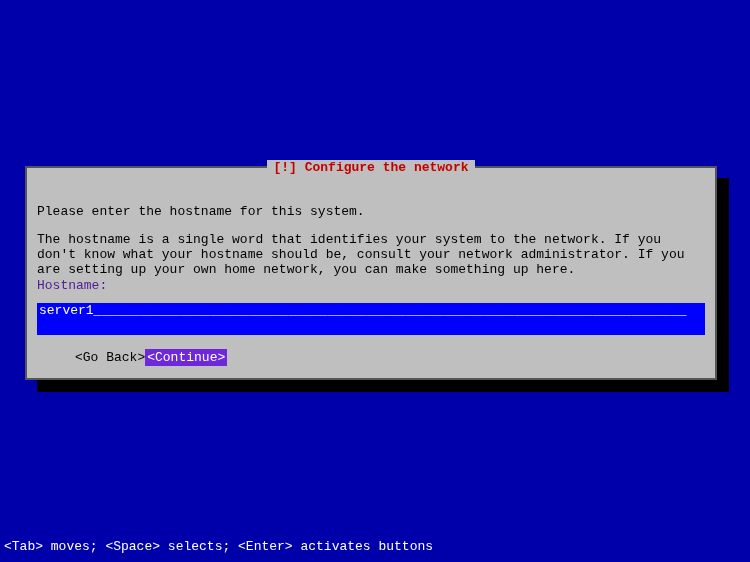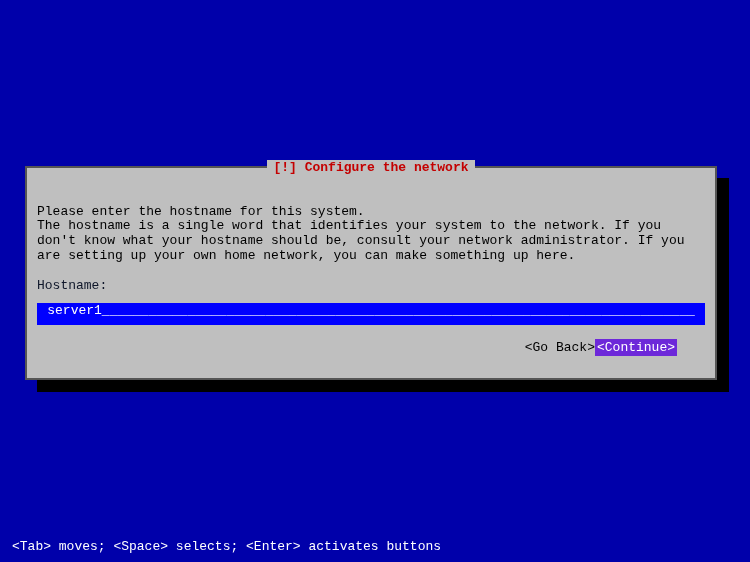--- a/index.html
+++ b/index.html
@@ -62,73 +62,72 @@
       font-weight: bold;
     }
     
     .prompt {
       color: #000000;
       margin-top: 24px;
     }
     
     .description {
       color: #000000;
+      margin-top: 14px;
       line-height: 1.15;
     }
     
     .label {
-      color: #0f172a;
-      margin-top: 14px;
+      color: #4c1d95;
     }
     
     .input-line {
       margin-top: 10px;
       background: #0000ff;
       color: #ffffff;
-      height: 22px;
+      height: 32px;
       line-height: 16px;
       padding: 0 2px;
       width: 100%;
       position: relative;
       overflow: hidden;
       white-space: nowrap;
-      text-align: center;
     }
     
     .input-value {
       color: #ffffff;
     }
     
     .input-fill {
       color: #ffffff;
       letter-spacing: 0;
     }
     
     .button-row {
       display: flex;
-      justify-content: flex-end;
+      justify-content: flex-start;
       align-items: center;
       margin-top: 14px;
       padding: 0 28px 0 38px;
     }
     
     .go-back {
       color: #000000;
     }
     
     .continue {
       background: #6d28d9;
       color: #ffffff;
       padding: 1px 2px;
     }
     
     .help-bar {
       position: absolute;
       bottom: 8px;
-      left: 12px;
+      left: 4px;
       color: #ffffff;
     }
   </style>
 </head>
 <body>
 
 <div class="dialog-shadow"></div>
 
 <div class="dialog">
   <div class="dialog-title-wrap">

